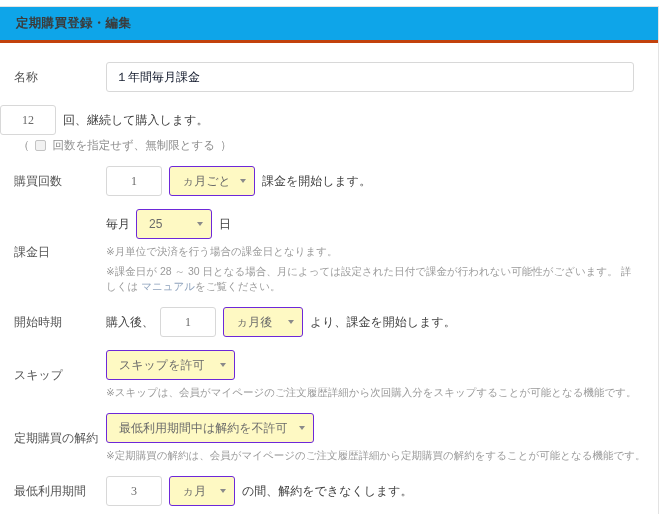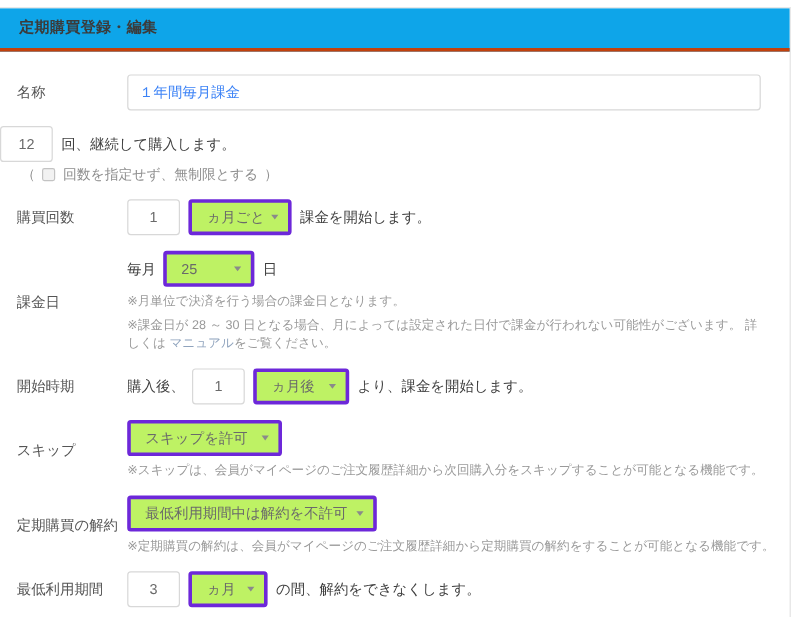--- a/index.html
+++ b/index.html
@@ -83,42 +83,43 @@
 
   input.text-input,
   input.num-input {
     box-sizing: border-box;
     height: 30px;
     border: 1px solid #d8d8d8;
     border-radius: 3px;
     background: #ffffff;
     font-family: "Liberation Sans", "DejaVu Sans", sans-serif;
     font-size: 12px;
-    color: #3b82f6;
+    color: #0f172a;
     padding: 0 9px;
     outline: none;
   }
   input.text-input {
     width: 528px;
   }
   input.num-input {
-    width: 44px;
+    width: 56px;
     text-align: center;
     color: #6a6a6a;
+    font-family: Liberation Serif, serif;
   }
 
   .select-box {
     position: relative;
     display: inline-flex;
     align-items: center;
     box-sizing: border-box;
     height: 30px;
-    border: 3px solid #6d28d9;
+    border: 1px solid #6d28d9;
     border-radius: 3px;
-    background: #bef264;
+    background: #fef9c3;
     padding: 0 20px 0 12px;
     font-size: 12px;
     color: #6a6a6a;
     white-space: nowrap;
     cursor: pointer;
   }
   .select-box .caret {
     position: absolute;
     right: 8px;
     top: 50%;

